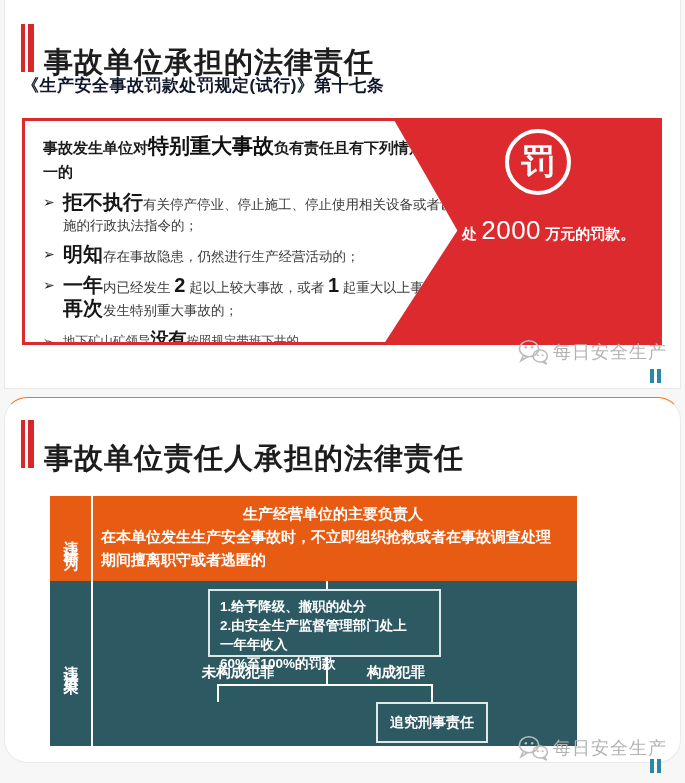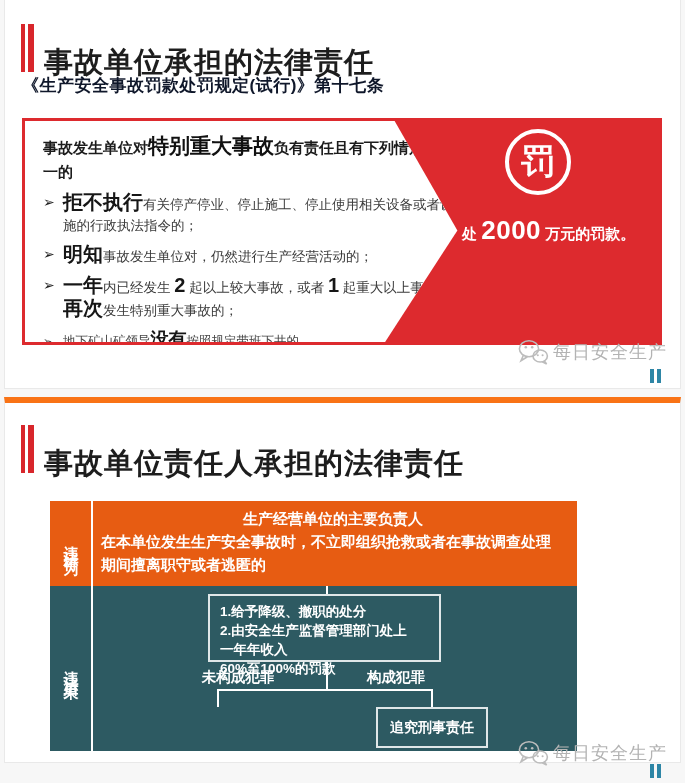--- a/index.html
+++ b/index.html
@@ -6,21 +6,21 @@
   html,body { background:#f7f7f7; }
   body {
     width:685px; height:783px; position:relative; overflow:hidden;
     font-family:"Liberation Sans","DejaVu Sans",sans-serif;
   }
   .slide {
     position:absolute; left:4px; width:677px; background:#ffffff;
     border:1px solid #e9e9e9; border-top:none;
   }
   #slide1 { top:0; height:389px; }
-  #slide2 { top:397px; height:366px; border-top:6px solid #f97316; }
+  #slide2 { top:397px; height:366px; border-top:1px solid #f97316;border-radius:23px; }
 
   
   .title-row { position:absolute; left:16px; display:flex; align-items:center; }
   #slide1 .title-row { top:13px; }
   #slide2 .title-row { top:11px; }
   .accent { position:relative; width:13px; height:48px; margin-right:10px; flex:0 0 13px; }
   .accent::before { content:""; position:absolute; left:0; top:0; width:4px; height:100%; background:#d8262b; }
   .accent::after  { content:""; position:absolute; left:7px; top:0; width:6px; height:100%; background:#d8262b; }
   h1 { font-size:29px; font-weight:bold; color:#1d1d1d; letter-spacing:1px; white-space:nowrap;margin-top:30px; }
   .subtitle { position:absolute; left:17px; font-size:17px; font-weight:bold; color:#0f172a; letter-spacing:0.5px; }
@@ -47,21 +47,21 @@
   ul.points li.li-small .arrow { font-size:11px; top:2px; }
 
   .fine-circle {
     position:absolute; left:483px; top:11px; width:66px; height:66px; border-radius:50%;
     border:4px solid #ffffff; display:flex; align-items:center; justify-content:center;
     color:#ffffff; font-size:34px; font-weight:bold;
   }
   .fine-line { position:absolute; left:424px; top:97px; width:215px; color:#ffffff; line-height:30px; }
   .fine-line .arrow { font-size:12px; margin-right:6px; vertical-align:2px; }
   .fine-line .t  { font-size:15px; font-weight:bold; }
-  .fine-line .em { font-size:26px; font-weight:bold; letter-spacing:0.5px; }
+  .fine-line .em { font-size:26px; font-weight:normal; letter-spacing:0.5px; }
 
   
   .watermark { position:absolute; right:13px; display:flex; align-items:center; gap:4px;
                color:#b3b3b3; font-size:18px; letter-spacing:1px; }
   #slide1 .watermark { top:339px; }
   #slide2 .watermark { top:337px; }
   .pause { position:absolute; right:19px; display:flex; gap:3px; }
   #slide1 .pause { top:369px; }
   #slide2 .pause { top:361px; }
   .pause i { display:block; width:4px; height:14px; background:#2e86a6; }
@@ -122,21 +122,21 @@
   <div class="punish-box">
     <div class="white-arrow">
       <div class="box-header"><span class="t">事故发生单位对</span><span class="em">特别重大事故</span><span class="t">负有责任且有下列情形之一的</span></div>
       <ul class="points">
         <li>
           <span class="arrow">➢</span>
           <span><span class="em">拒不执行</span><span class="t">有关停产停业、停止施工、停止使用相关设备或者设施的行政执法指令的；</span></span>
         </li>
         <li>
           <span class="arrow">➢</span>
-          <span><span class="em">明知</span><span class="t">事故发生单位对，仍然进行生产经营活动的；</span></span>
+          <span><span class="em">明知</span><span class="t">存在事故隐患，仍然进行生产经营活动的；</span></span>
         </li>
         <li>
           <span class="arrow">➢</span>
           <span><span class="em">一年</span><span class="t">内已经发生 </span><span class="em">2</span><span class="t"> 起以上较大事故，或者 </span><span class="em">1</span><span class="t"> 起重大以上事故，</span><span class="em">再次</span><span class="t">发生特别重大事故的；</span></span>
         </li>
         <li class="li-small">
           <span class="arrow">➢</span>
           <span><span class="t">地下矿山矿领导</span><span class="em">没有</span><span class="t">按照规定带班下井的。</span></span>
         </li>
       </ul>

